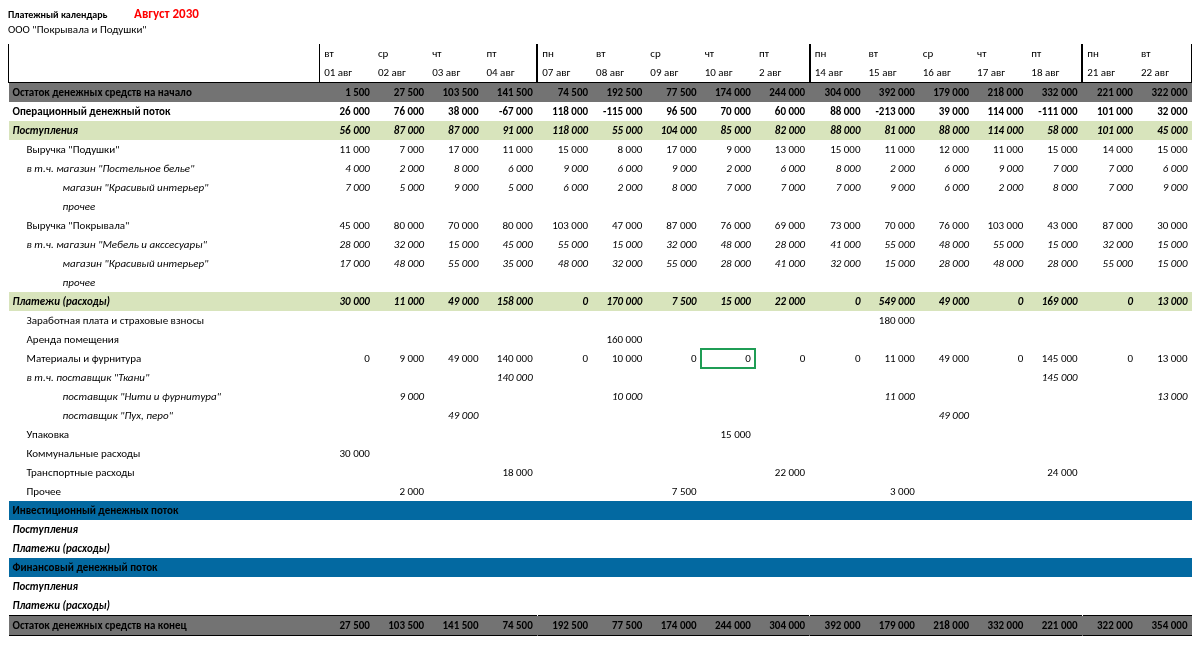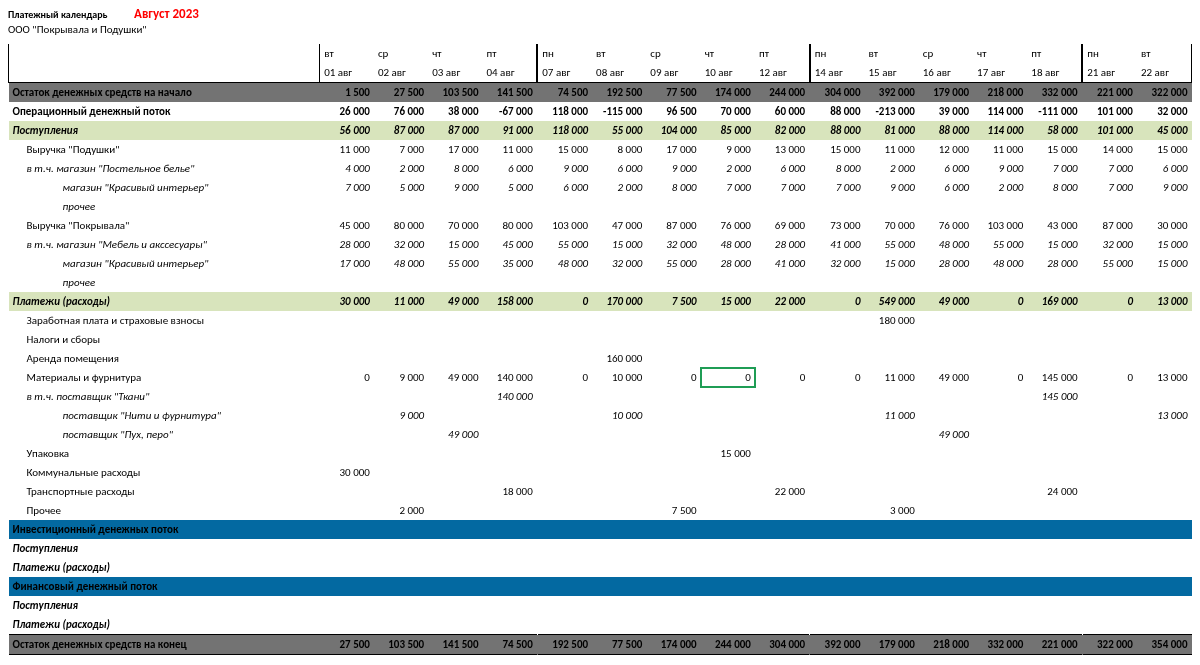--- a/index.html
+++ b/index.html
@@ -66,21 +66,21 @@
     outline-offset: -1px;
     box-sizing: border-box;
   }
 </style>
 </head>
 <body>
 
 <div class="page">
   <div>
     <span class="hdr-title">Платежный календарь</span>
-    <span class="hdr-month">Август 2023</span>
+    <span class="hdr-month">Август 2030</span>
   </div>
   <div class="hdr-sub">ООО "Покрывала и Подушки"</div>
 
   <table class="cal">
     <colgroup id="colgroup">
         <col class="label">
         <col class="day">
         <col class="day">
         <col class="day">
         <col class="day">
@@ -127,21 +127,21 @@
           <td class="label-cell bl br bb"></td>
           <td class="label-cell bb bl">01 авг</td>
           <td class="label-cell bb">02 авг</td>
           <td class="label-cell bb">03 авг</td>
           <td class="label-cell bb br">04 авг</td>
           <td></td>
           <td class="label-cell bb bl">07 авг</td>
           <td class="label-cell bb">08 авг</td>
           <td class="label-cell bb">09 авг</td>
           <td class="label-cell bb">10 авг</td>
-          <td class="label-cell bb br">12 авг</td>
+          <td class="label-cell bb br">2 авг</td>
           <td></td>
           <td class="label-cell bb bl">14 авг</td>
           <td class="label-cell bb">15 авг</td>
           <td class="label-cell bb">16 авг</td>
           <td class="label-cell bb">17 авг</td>
           <td class="label-cell bb br">18 авг</td>
           <td></td>
           <td class="label-cell bb bl">21 авг</td>
           <td class="label-cell bb br">22 авг</td>
         </tr>
@@ -425,42 +425,20 @@
           <td class="num"></td>
           <td class="num">180 000</td>
           <td class="num"></td>
           <td class="num"></td>
           <td class="num"></td>
           <td></td>
           <td class="num"></td>
           <td class="num"></td>
         </tr>
         <tr>
-          <td class="label-cell ind1">Налоги и сборы</td>
-          <td class="num"></td>
-          <td class="num"></td>
-          <td class="num"></td>
-          <td class="num"></td>
-          <td></td>
-          <td class="num"></td>
-          <td class="num"></td>
-          <td class="num"></td>
-          <td class="num"></td>
-          <td class="num"></td>
-          <td></td>
-          <td class="num"></td>
-          <td class="num"></td>
-          <td class="num"></td>
-          <td class="num"></td>
-          <td class="num"></td>
-          <td></td>
-          <td class="num"></td>
-          <td class="num"></td>
-        </tr>
-        <tr>
           <td class="label-cell ind1">Аренда помещения</td>
           <td class="num"></td>
           <td class="num"></td>
           <td class="num"></td>
           <td class="num"></td>
           <td></td>
           <td class="num"></td>
           <td class="num">160 000</td>
           <td class="num"></td>
           <td class="num"></td>

